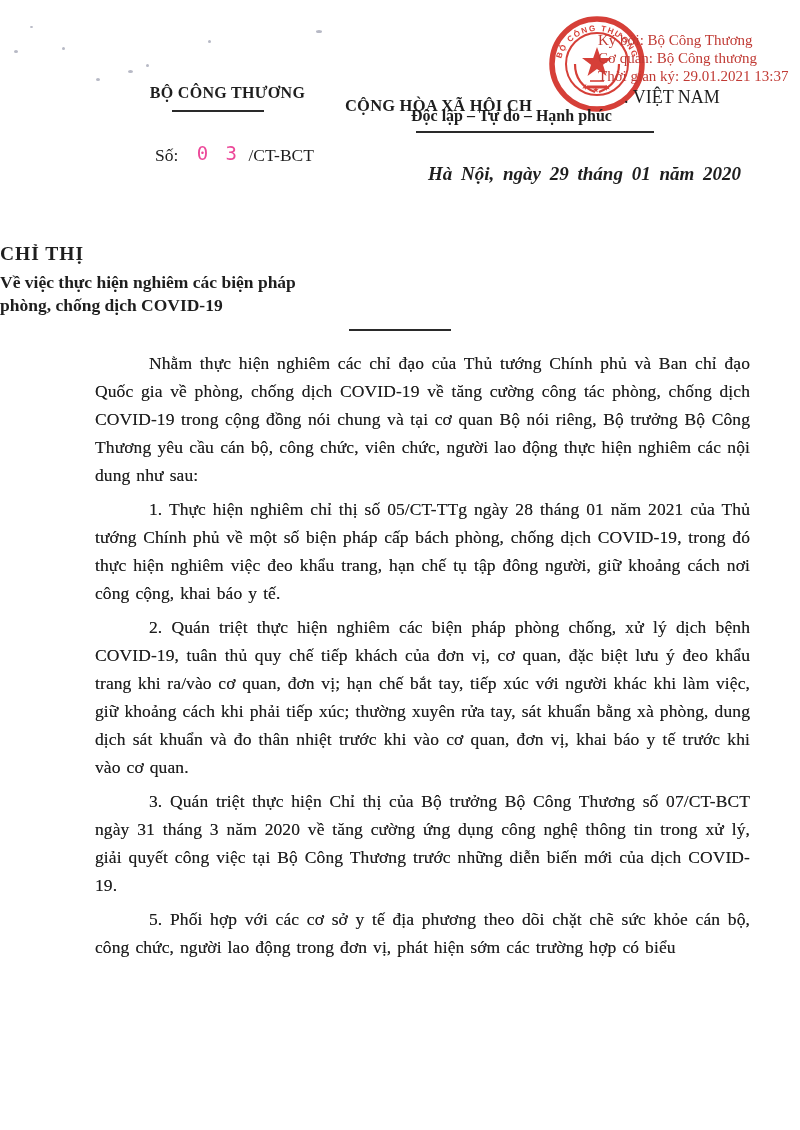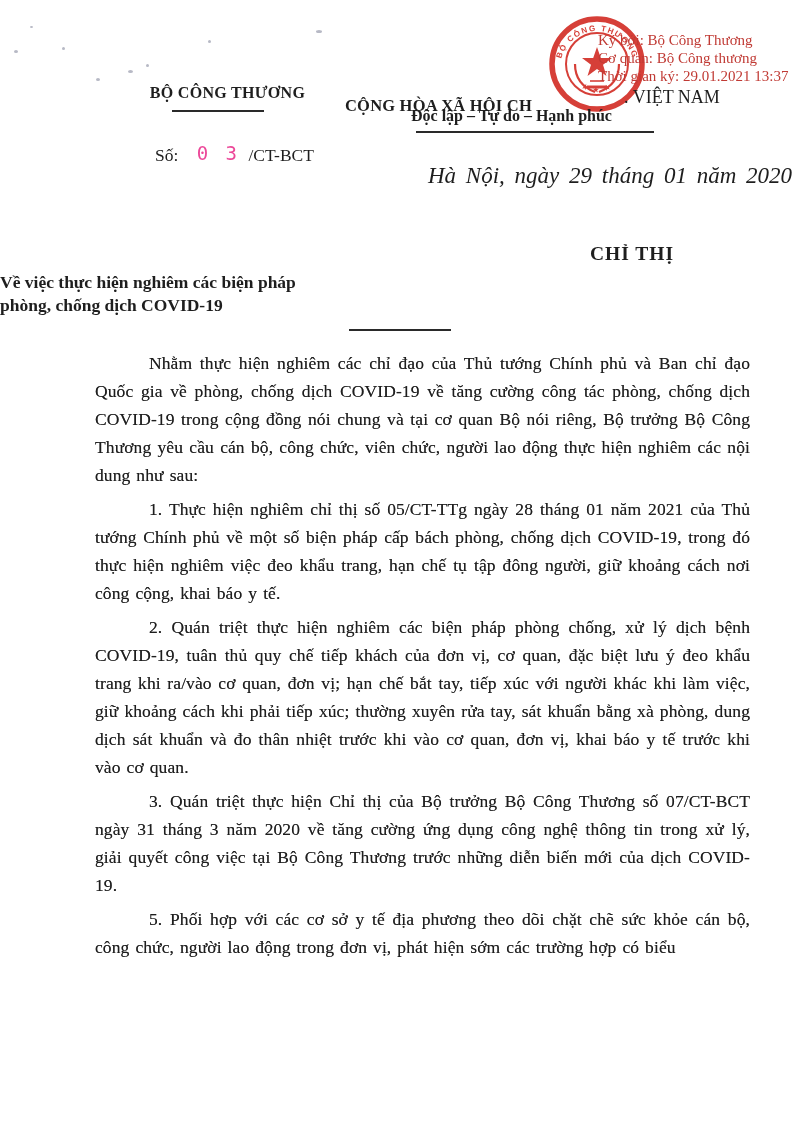--- a/index.html
+++ b/index.html
@@ -90,29 +90,30 @@
     font-size: 19px;
     letter-spacing: 3px;
     color: #ec4899;
     margin: 0 4px 0 14px;
     position: relative; top: -1px;
   }
   .dateline {
     position: absolute;
     left: 428px; top: 163px;
     font-style: italic;
-    font-size: 23px;
+    font-size: 19px;
     word-spacing: 4px;
+    font-weight: bold;
   }
 
   .doc-title {
     position: absolute;
     left: 0; top: 243px;
     width: 674px;
-    text-align: right;
+    text-align: left;
     font-weight: bold;
     font-size: 19.5px;
     letter-spacing: 1px;
   }
   .doc-subtitle {
     position: absolute;
     left: 0; top: 271px;
     width: 800px;
     text-align: left;
     font-weight: bold;

